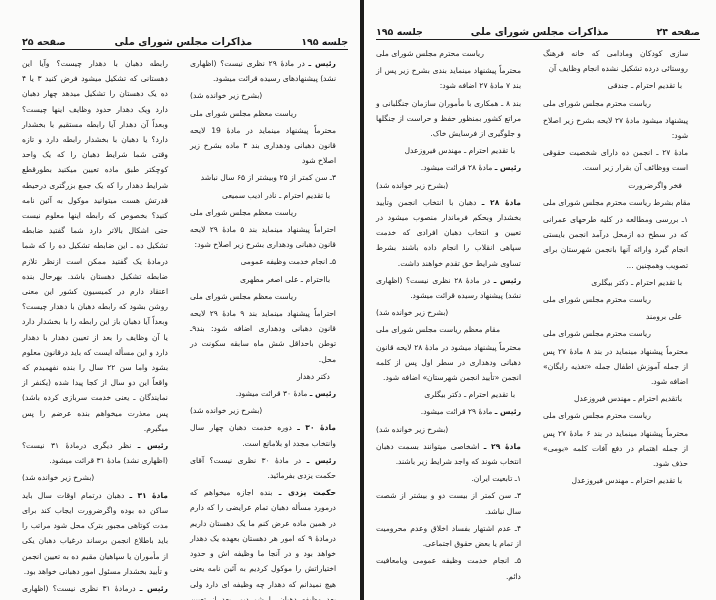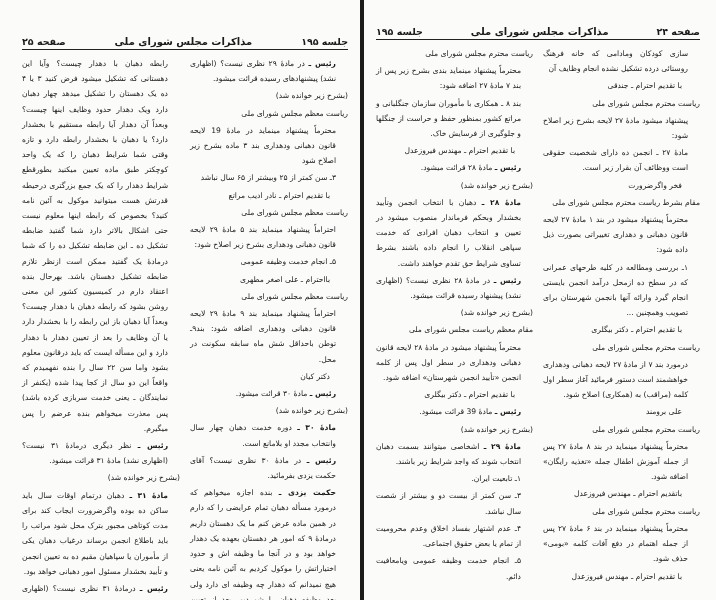--- a/index.html
+++ b/index.html
@@ -27,21 +27,21 @@
   }
   .header {
     direction: rtl; display: flex; justify-content: space-between; align-items: flex-end;
     border-bottom: 1.5px solid #222; padding-bottom: 2px; margin-bottom: 6px;
     font-weight: bold; font-size: 9.5px;
   }
   .header .title { font-size: 10px; }
   .cols { direction: rtl; display: flex; gap: 10px; }
   .col { flex: 1; font-size: 7.6px; line-height: 15.2px; text-align: justify; }
   .col p { margin: 0 0 2px 0; }
-  .center { text-align: right; }
+  .center { text-align: left; }
   .bold { font-weight: bold; }
   .indent { padding-right: 12px; }
   .signer { padding-right: 18px; }
 </style>
 </head>
 <body>
 
 <div class="spread">
 
   <div class="page left">
@@ -50,28 +50,28 @@
       <span class="title">مذاکرات مجلس شورای ملی</span>
       <span>صفحه ۲۵</span>
     </div>
     <div class="cols">
       <div class="col">
           <p class="indent"><span class="bold">رئیس ـ</span> <span>در مادهٔ ۲۹ نظری نیست؟ (اظهاری نشد) پیشنهادهای رسیده قرائت میشود.</span></p>
           <p class="center">(بشرح زیر خوانده شد)</p>
           <p class="center">ریاست معظم مجلس شورای ملی</p>
           <p class="indent">محترماً پیشنهاد مینماید در مادهٔ 19 لایحه قانون دهبانی ودهداری بند ۳ ماده بشرح زیر اصلاح شود</p>
           <p class="indent">۳ـ سن کمتر از ۲۵ وبیشتر از ۶۵ سال نباشد</p>
-          <p class="signer">با تقدیم احترام ـ نادر ادیب مراتع</p>
+          <p class="signer">با تقدیم احترام ـ نادر ادیب سمیعی</p>
           <p class="center">ریاست معظم مجلس شورای ملی</p>
           <p class="indent">احتراماً پیشنهاد مینماید بند ۵ مادهٔ ۲۹ لایحه قانون دهبانی ودهداری بشرح زیر اصلاح شود:</p>
           <p class="indent">۵ـ انجام خدمت وظیفه عمومی</p>
           <p class="signer">بااحترام ـ علی اصغر مطهری</p>
           <p class="center">ریاست معظم مجلس شورای ملی</p>
           <p class="indent">احتراماً پیشنهاد مینماید بند ۹ مادهٔ ۲۹ لایحه قانون دهبانی ودهداری اضافه شود: بند۹ـ توطن باحداقل شش ماه سابقه سکونت در محل.</p>
-          <p class="signer">دکتر کیان</p>
+          <p class="signer">دکتر دهدار</p>
           <p class="indent"><span class="bold">رئیس ـ</span> <span>مادهٔ ۳۰ قرائت میشود.</span></p>
           <p class="center">(بشرح زیر خوانده شد)</p>
           <p class="indent"><span class="bold">مادهٔ ۳۰ ـ</span> <span>دوره خدمت دهبان چهار سال وانتخاب مجدد او بلامانع است.</span></p>
           <p class="indent"><span class="bold">رئیس ـ</span> <span>در مادهٔ ۳۰ نظری نیست؟ آقای حکمت یزدی بفرمائید.</span></p>
           <p class="indent"><span class="bold">حکمت یزدی ـ</span> <span>بنده اجازه میخواهم که درمورد مسأله دهبان تمام عرایضی را که دارم در همین ماده عرض کنم ما یک دهستان داریم درمادهٔ ۹ که امور هر دهستان بعهده یک دهدار خواهد بود و در آنجا ما وظیفه اش و حدود اختیاراتش را موکول کردیم به آئین نامه یعنی هیچ نمیدانم که دهدار چه وظیفه ای دارد ولی بعد وظیفه دهبان را شمردیم. بعد از تعیین دهدار</span></p>
         </div>
       <div class="col">
           <p class="indent">رابطه دهبان با دهدار چیست؟ وآیا این دهستانی که تشکیل میشود فرض کنید ۳ یا ۴ ده یک دهستان را تشکیل میدهد چهار دهبان دارد ویک دهدار حدود وظایف اینها چیست؟ وبعداً آن دهدار آیا رابطه مستقیم با بخشدار دارد؟ یا دهبان با بخشدار رابطه دارد و تازه وقتی شما شرایط دهبان را که یک واحد کوچکتر طبق ماده تعیین میکنید بطورقطع شرایط دهدار را که یک جمع بزرگتری درحیطه قدرتش هست میتوانید موکول به آئین نامه کنید؟ بخصوص که رابطه اینها معلوم نیست حتی اشکال بالاتر دارد شما گفتید ضابطه تشکیل ده ـ این ضابطه تشکیل ده را که شما درمادهٔ یک گفتید ممکن است ازنظر تلازم ضابطه تشکیل دهستان باشد. بهرحال بنده اعتقاد دارم در کمیسیون کشور این معنی روشن بشود که رابطه دهبان با دهدار چیست؟ وبعداً آیا دهبان باز این رابطه را با بخشدار دارد یا آن وظایف را بعد از تعیین دهدار با دهدار دارد و این مسأله ایست که باید درقانون معلوم بشود واما سن ۲۲ سال را بنده نفهمیدم که واقعاً این دو سال از کجا پیدا شده (یکنفر از نمایندگان ـ یعنی خدمت سربازی کرده باشد) پس معذرت میخواهم بنده عرضم را پس میگیرم.</p>
           <p class="indent"><span class="bold">رئیس ـ</span> <span>نظر دیگری درمادهٔ ۳۱ نیست؟ (اظهاری نشد) مادهٔ ۳۱ قرائت میشود.</span></p>
           <p class="center">(بشرح زیر خوانده شد)</p>
@@ -92,25 +92,23 @@
     </div>
     <div class="cols">
       <div class="col">
           <p class="indent">سازی کودکان ومادامی که خانه فرهنگ روستائی درده تشکیل نشده انجام وظایف آن</p>
           <p class="signer">با تقدیم احترام ـ جندقی</p>
           <p class="center">ریاست محترم مجلس شورای ملی</p>
           <p class="indent">پیشنهاد میشود مادهٔ ۲۷ لایحه بشرح زیر اصلاح شود:</p>
           <p class="indent">مادهٔ ۲۷ ـ انجمن ده دارای شخصیت حقوقی است ووظائف آن بقرار زیر است.</p>
           <p class="signer">فخر واگرضرورت</p>
           <p class="center">مقام بشرط ریاست محترم مجلس شورای ملی</p>
-          <p class="indent">محترماً پیشنهاد میشود در بند ۱ مادهٔ ۲۷ لایحه قانون دهبانی و دهداری تغییراتی بصورت ذیل داده شود:</p>
           <p class="indent">۱ـ بررسی ومطالعه در کلیه طرحهای عمرانی که در سطح ده ازمحل درآمد انجمن بایستی انجام گیرد وارائه آنها بانجمن شهرستان برای تصویب وهمچنین ...</p>
           <p class="signer">با تقدیم احترام ـ دکتر بیگلری</p>
           <p class="center">ریاست محترم مجلس شورای ملی</p>
-          <p class="indent">درمورد بند ۷ از مادهٔ ۲۷ لایحه دهبانی ودهداری خواهشمند است دستور فرمائید آغاز سطر اول کلمه (مراقب) به (همکاری) اصلاح شود.</p>
           <p class="signer">علی برومند</p>
           <p class="center">ریاست محترم مجلس شورای ملی</p>
           <p class="indent">محترماً پیشنهاد مینماید در بند ۸ مادهٔ ۲۷ پس از جمله آموزش اطفال جمله «تغذیه رایگان» اضافه شود.</p>
           <p class="signer">باتقدیم احترام ـ مهندس فیروزعدل</p>
           <p class="center">ریاست محترم مجلس شورای ملی</p>
           <p class="indent">محترماً پیشنهاد مینماید در بند ۶ مادهٔ ۲۷ پس از جمله اهتمام در دفع آفات کلمه «بومی» حذف شود.</p>
           <p class="signer">با تقدیم احترام ـ مهندس فیروزعدل</p>
         </div>
       <div class="col">
           <p class="center">ریاست محترم مجلس شورای ملی</p>
@@ -118,21 +116,21 @@
           <p class="indent">بند ۸ ـ همکاری با مأموران سازمان جنگلبانی و مراتع کشور بمنظور حفظ و حراست از جنگلها و جلوگیری از فرسایش خاک.</p>
           <p class="signer">با تقدیم احترام ـ مهندس فیروزعدل</p>
           <p class="indent"><span class="bold">رئیس ـ</span> <span>مادهٔ ۲۸ قرائت میشود.</span></p>
           <p class="center">(بشرح زیر خوانده شد)</p>
           <p class="indent"><span class="bold">مادهٔ ۲۸ ـ</span> <span>دهبان با انتخاب انجمن وتأیید بخشدار وبحکم فرماندار منصوب میشود در تعیین و انتخاب دهبان افرادی که خدمت سپاهی انقلاب را انجام داده باشند بشرط تساوی شرایط حق تقدم خواهند داشت.</span></p>
           <p class="indent"><span class="bold">رئیس ـ</span> <span>در مادهٔ ۲۸ نظری نیست؟ (اظهاری نشد) پیشنهاد رسیده قرائت میشود.</span></p>
           <p class="center">(بشرح زیر خوانده شد)</p>
           <p class="center">مقام معظم ریاست مجلس شورای ملی</p>
           <p class="indent">محترماً پیشنهاد میشود در مادهٔ ۲۸ لایحه قانون دهبانی ودهداری در سطر اول پس از کلمه انجمن «تأیید انجمن شهرستان» اضافه شود.</p>
           <p class="signer">با تقدیم احترام ـ دکتر بیگلری</p>
-          <p class="indent"><span class="bold">رئیس ـ</span> <span>مادهٔ 39 قرائت میشود.</span></p>
+          <p class="indent"><span class="bold">رئیس ـ</span> <span>مادهٔ ۲۹ قرائت میشود.</span></p>
           <p class="center">(بشرح زیر خوانده شد)</p>
           <p class="indent"><span class="bold">مادهٔ ۲۹ ـ</span> <span>اشخاصی میتوانند بسمت دهبان انتخاب شوند که واجد شرایط زیر باشند.</span></p>
           <p class="indent">۱ـ تابعیت ایران.</p>
           <p class="indent">۳ـ سن کمتر از بیست دو و بیشتر از شصت سال نباشد.</p>
           <p class="indent">۴ـ عدم اشتهار بفساد اخلاق وعدم محرومیت از تمام یا بعض حقوق اجتماعی.</p>
           <p class="indent">۵ـ انجام خدمت وظیفه عمومی ویامعافیت دائم.</p>
         </div>
     </div>
   </div>
 </div>

